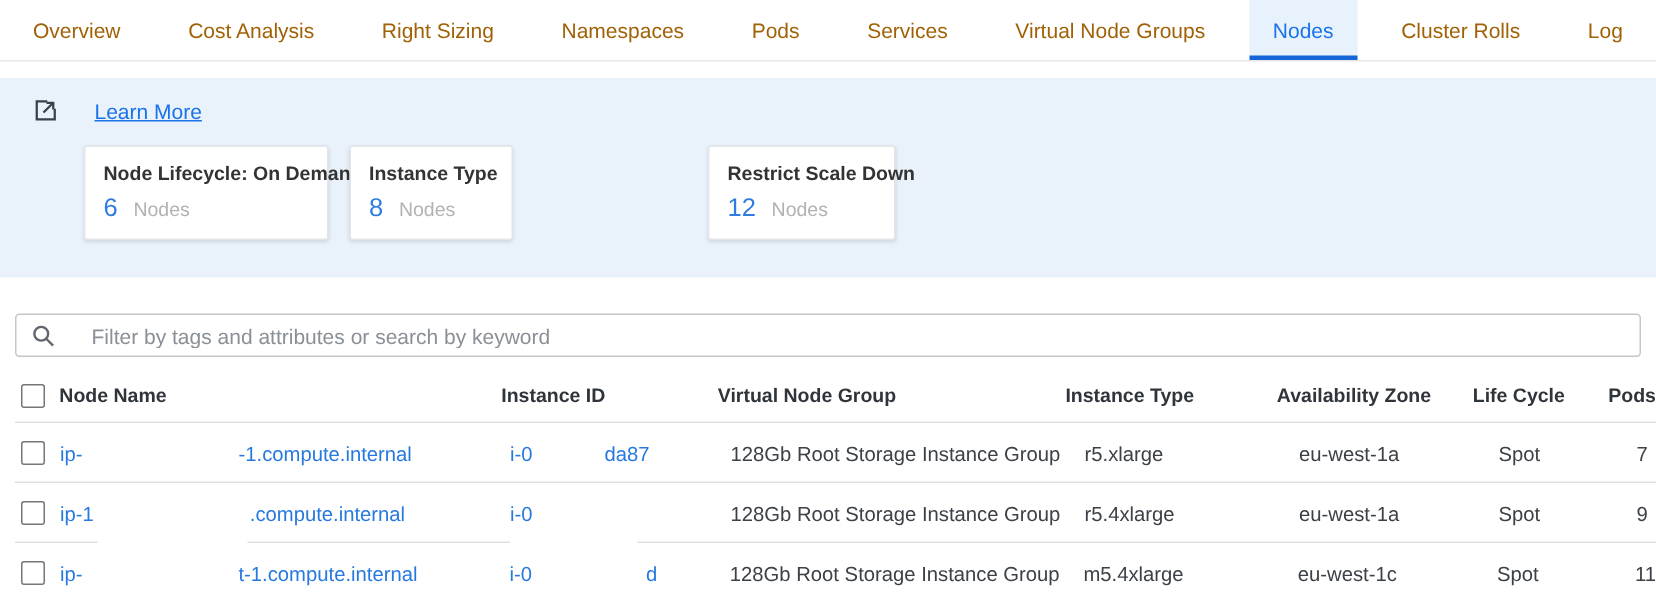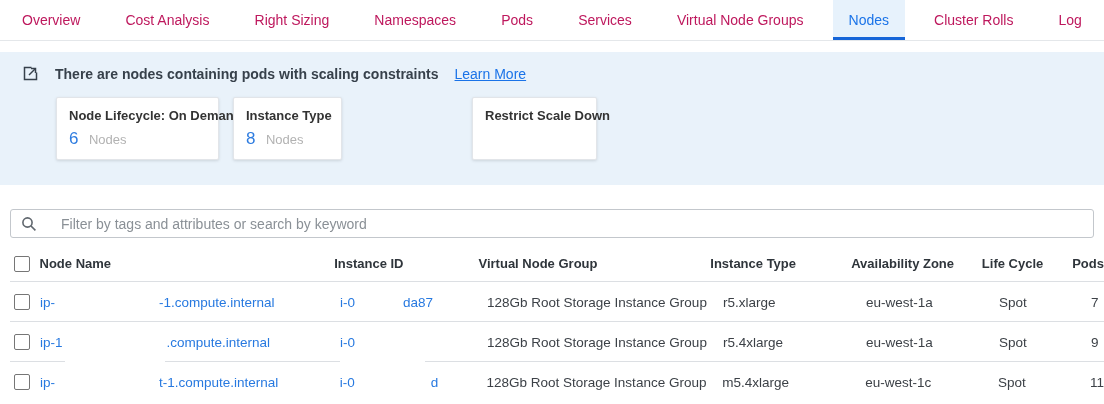--- a/index.html
+++ b/index.html
@@ -5,21 +5,21 @@
   * { margin:0; padding:0; box-sizing:border-box; }
   html,body { width:1104px; height:404px; background:#fff; overflow:hidden;
     font-family:"Liberation Sans", sans-serif; color:#3c4147; }
   .stage { position:relative; width:1104px; height:404px; background:#fff; }
 
   
   .tabbar { position:absolute; top:0; left:0; width:1104px; height:41px;
     display:flex; justify-content:space-between; align-items:stretch;
     padding:0 6px; border-bottom:1px solid #e4e7ea; }
   .tab { display:flex; align-items:center; padding:3px 16px 0 16px;
-    font-size:14px; color:#be185d; cursor:pointer; border-bottom:3px solid transparent; white-space:nowrap; }
+    font-size:14px; color:#a16207; cursor:pointer; border-bottom:3px solid transparent; white-space:nowrap; }
   .tab.active { color:#1a73e8; background:#e7f2fc; border-bottom-color:#1565d8; }
 
   
   .banner { position:absolute; top:52px; left:0; width:1104px; height:133px; background:#e9f2fa; }
   .banner-msg-row { position:absolute; top:13px; left:22px; display:flex; align-items:center; gap:8px; }
   .banner-icon { width:17px; height:17px; margin-right:8px; }
   .banner-text { font-size:14px; font-weight:bold; color:#37414b; }
   .banner-link { font-size:14px; color:#1a73e8; text-decoration:underline; cursor:pointer; margin-left:8px; }
   .card { position:absolute; top:45px; height:63px; background:#fff; border:1px solid #e2e5e9;
     border-radius:2px; box-shadow:0 1px 3px rgba(0,0,0,.12); padding:10px 12px; cursor:pointer; }
@@ -79,40 +79,43 @@
     <div class="tab">Log</div>
   </nav>
 
   <section class="banner">
     <div class="banner-msg-row">
       <svg class="banner-icon" viewBox="0 0 17 17">
         <path d="M9.5 2.5 H2.5 V14.5 H14.5 V7.5" fill="none" stroke="#37414b" stroke-width="1.5"></path>
         <path d="M7 10 L13 4" fill="none" stroke="#37414b" stroke-width="1.5"></path>
         <path d="M9 3.5 H13.5 V8" fill="none" stroke="#37414b" stroke-width="1.5"></path>
       </svg>
-      <span class="banner-text">There are nodes containing pods with scaling constraints</span>
       <a class="banner-link">Learn More</a>
     </div>
 
     <div class="card card1">
       <div class="card-title">Node Lifecycle: On Demand</div>
       <div>
         <span class="card-count">6</span>
         <span class="card-unit">Nodes</span>
       </div>
     </div>
     <div class="card card2">
       <div class="card-title">Instance Type</div>
       <div>
         <span class="card-count">8</span>
         <span class="card-unit">Nodes</span>
       </div>
     </div>
     <div class="card card4">
       <div class="card-title">Restrict Scale Down</div>
+      <div>
+        <span class="card-count">12</span>
+        <span class="card-unit">Nodes</span>
+      </div>
     </div>
   </section>
 
   <div class="filterbox">
     <svg width="16" height="16" viewBox="0 0 16 16">
       <circle cx="6.5" cy="6.5" r="4.6" fill="none" stroke="#5f666d" stroke-width="1.6"></circle>
       <line x1="10" y1="10" x2="14.4" y2="14.4" stroke="#5f666d" stroke-width="1.6"></line>
     </svg>
     <input type="text" value="" placeholder="Filter by tags and attributes or search by keyword" style="">
   </div>

